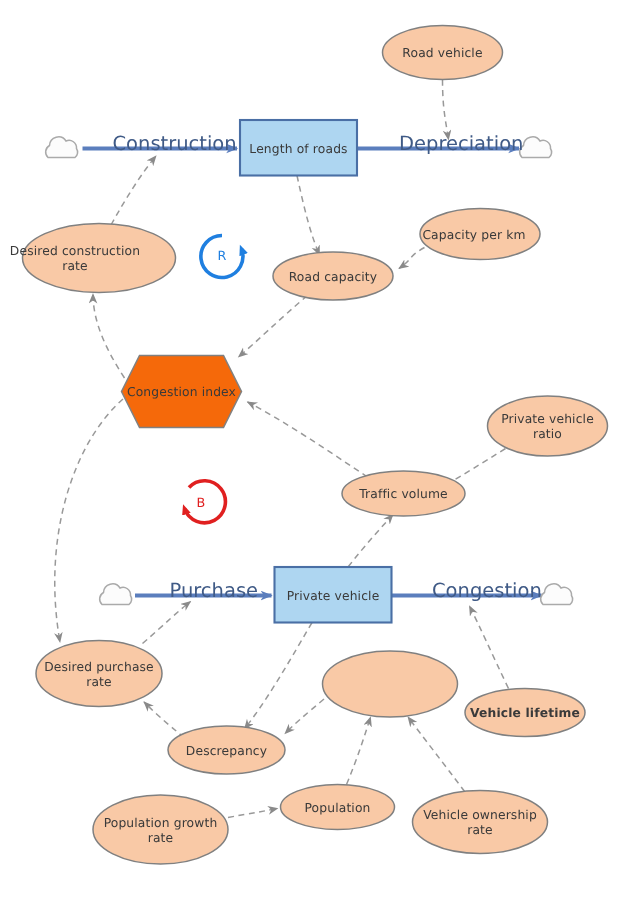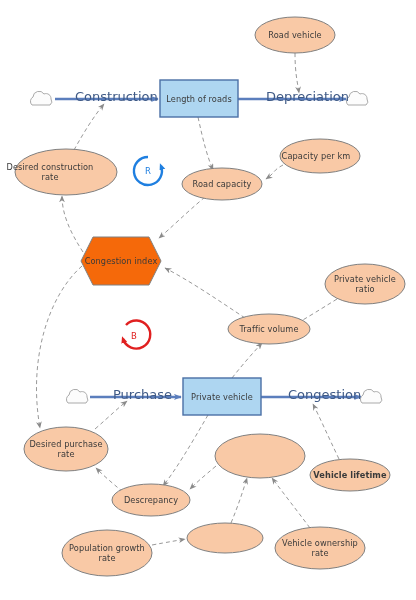--- a/index.html
+++ b/index.html
@@ -142,20 +142,21 @@
 
   <div class="node-label" style="left:255px; top:17px; width:80px; height:36px;">Road vehicle</div>
   <div class="node-label" style="left:3px; top:149px; width:94px; height:46px;">Desired construction rate</div>
   <div class="node-label" style="left:182px; top:168px; width:80px; height:32px;">Road capacity</div>
   <div class="node-label" style="left:276px; top:139px; width:80px; height:34px;">Capacity per km</div>
   <div class="node-label" style="left:228px; top:314px; width:82px; height:30px;">Traffic volume</div>
   <div class="node-label" style="left:329px; top:264px; width:72px; height:40px;">Private vehicle ratio</div>
   <div class="node-label" style="left:26px; top:427px; width:80px; height:44px;">Desired purchase rate</div>
   <div class="node-label" style="left:310px; top:459px; width:80px; height:32px;font-weight:bold;">Vehicle lifetime</div>
   <div class="node-label" style="left:112px; top:484px; width:78px; height:32px;">Descrepancy</div>
+  <div class="node-label" style="left:187px; top:523px; width:76px; height:30px;">Population</div>
   <div class="node-label" style="left:279px; top:527px; width:82px; height:42px;">Vehicle ownership rate</div>
   <div class="node-label" style="left:63px; top:530px; width:88px; height:46px;">Population growth rate</div>
 
   <div class="flow-label" style="left:75px; top:92px;">Construction</div>
   <div class="flow-label" style="left:266px; top:92px;">Depreciation</div>
   <div class="flow-label" style="left:113px; top:390px;">Purchase</div>
   <div class="flow-label" style="left:288px; top:390px;">Congestion</div>
 
   <div class="loop-label" style="left:140px; top:166px; color:#1f7fe0;">R</div>
   <div class="loop-label" style="left:126px; top:331px; color:#e02020;">B</div>

